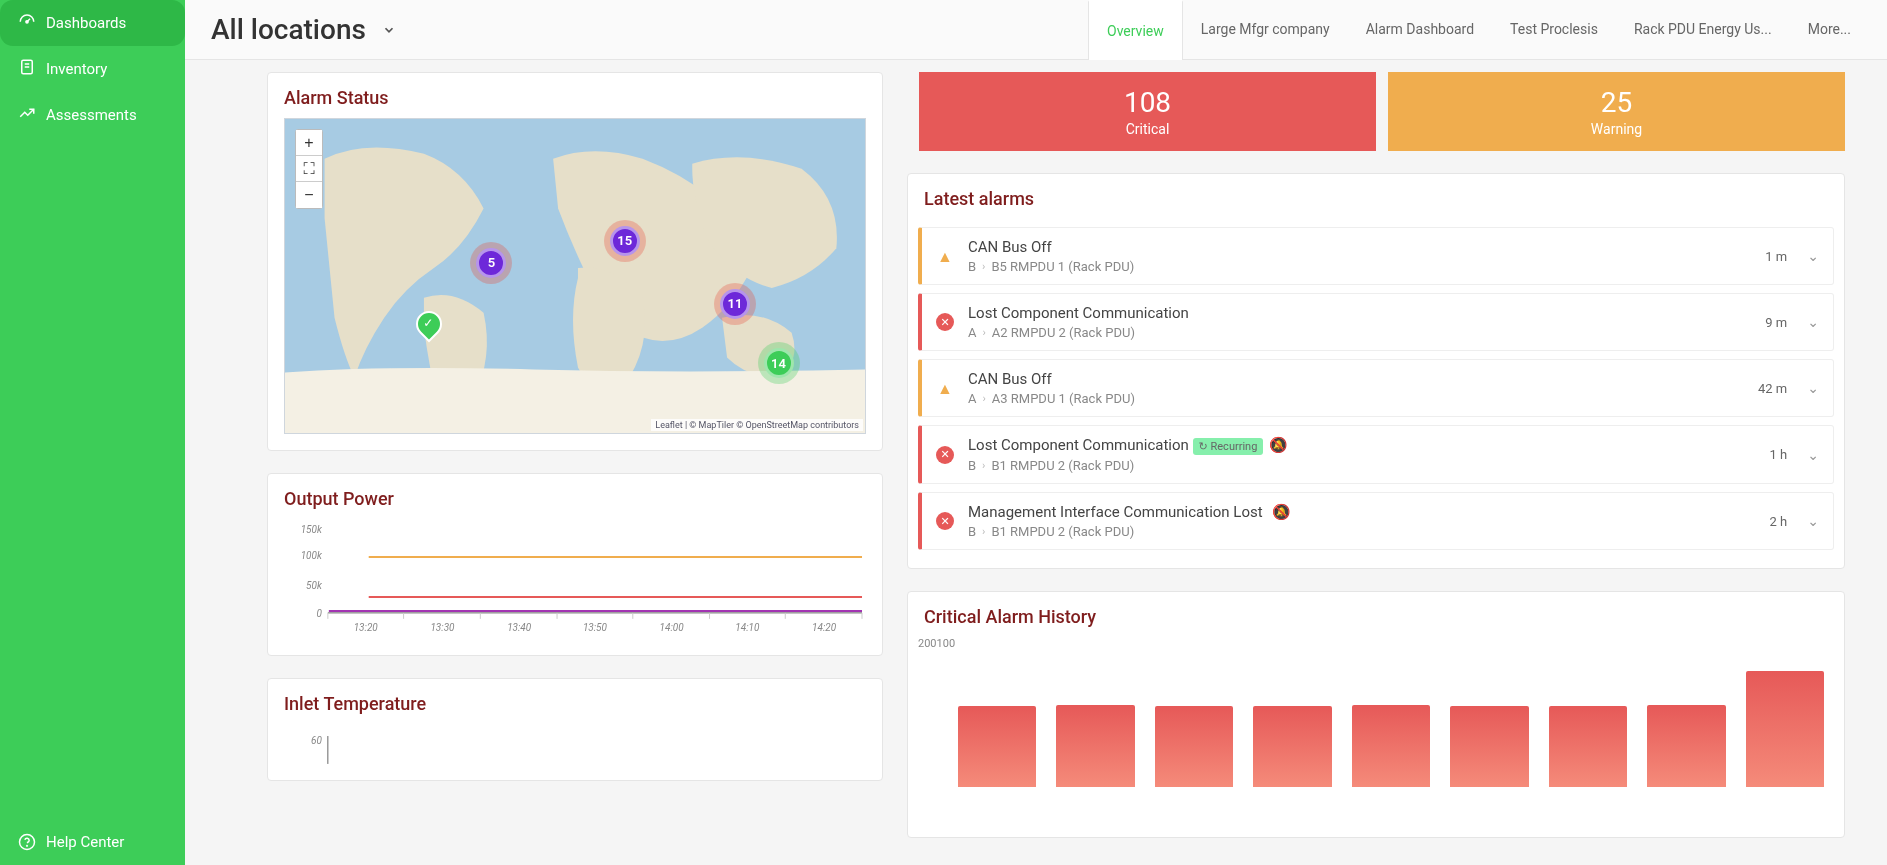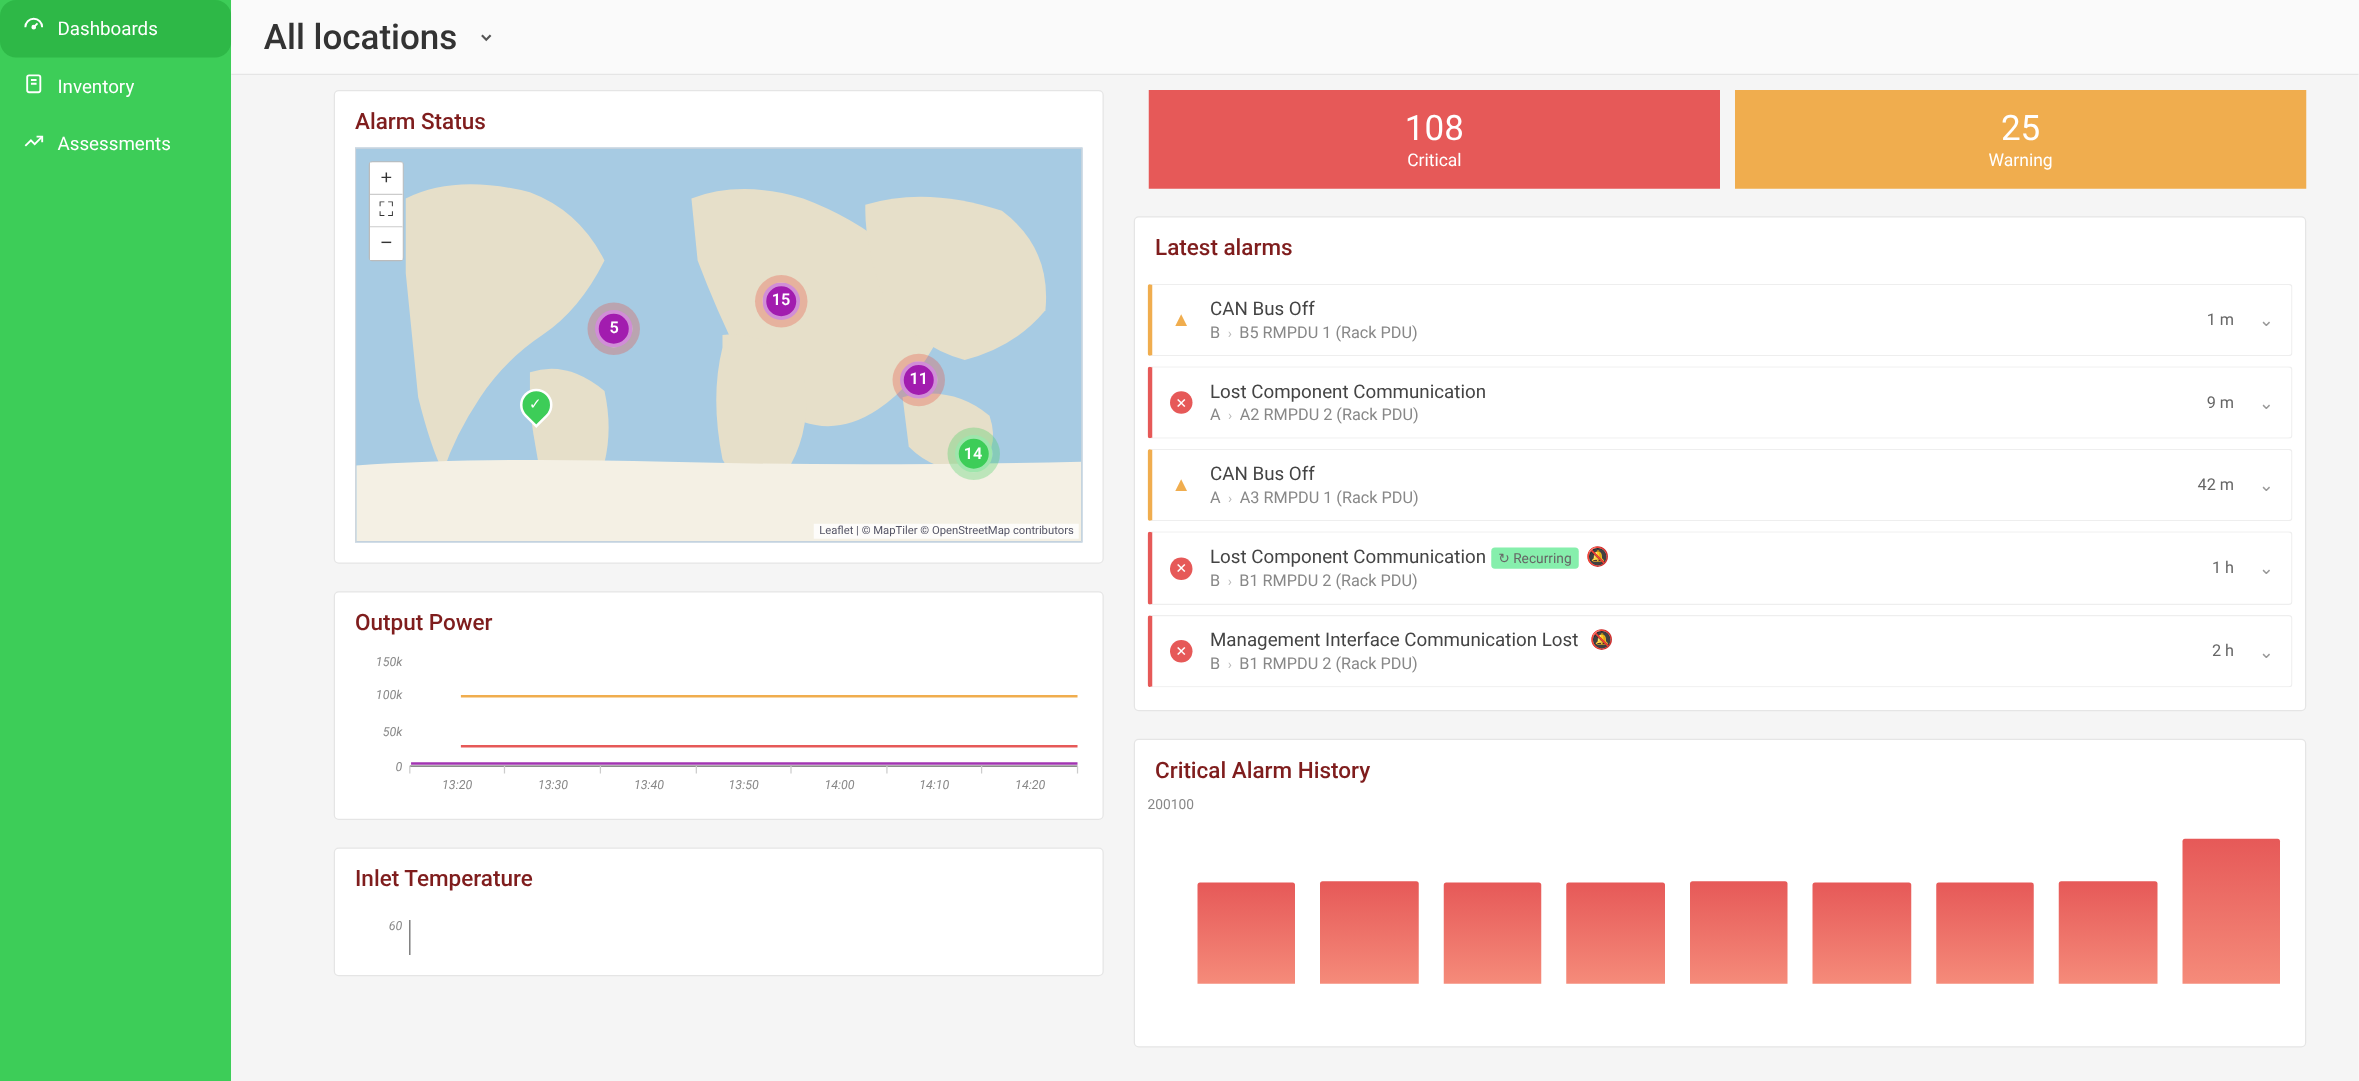--- a/index.html
+++ b/index.html
@@ -34,21 +34,21 @@
 .card { background: #fff; border: 1px solid #e5e5e5; border-radius: 4px; margin-bottom: 22px; }
 .card-title { font-size: 18px; color: #7f1d1d; padding: 14px 16px 10px; font-weight: 500; }
 .card-body { padding: 0 16px 16px; }
 
 
 .map { position: relative; height: 316px; border: 1px solid #cfd6dd; background: #a7cbe3; overflow: hidden; }
 .map-zoom { position: absolute; left: 10px; top: 10px; display: flex; flex-direction: column; background: #fff; border: 1px solid #bbb; border-radius: 3px; z-index: 10; }
 .map-zoom button { width: 26px; height: 26px; border: none; border-bottom: 1px solid #ccc; background: #fff; cursor: pointer; font-size: 16px; color: #333; display: flex; align-items: center; justify-content: center; }
 .map-zoom button:last-child { border-bottom: none; }
 .map-pin { position: absolute; width: 30px; height: 30px; border-radius: 50%; display: flex; align-items: center; justify-content: center; color: #fff; font-size: 13px; font-weight: 600; border: 3px solid rgba(255,255,255,0.5); }
-.map-pin.red { background: #a21caf; box-shadow: 0 0 0 6px rgba(231,76,60,0.3); }
+.map-pin.red { background: #6d28d9; box-shadow: 0 0 0 6px rgba(231,76,60,0.3); }
 .map-pin.green { background: #3dcd58; box-shadow: 0 0 0 6px rgba(61,205,88,0.3); }
 .map-marker-pin { position: absolute; width: 26px; height: 26px; background: #3dcd58; border-radius: 50% 50% 50% 0; transform: rotate(-45deg); border: 2px solid #fff; }
 .map-marker-pin::after { content: '✓'; position: absolute; transform: rotate(45deg); color: #fff; font-size: 12px; left: 6px; top: 3px; }
 .map-attrib { position: absolute; right: 2px; bottom: 2px; background: rgba(255,255,255,0.8); font-size: 9px; color: #556; padding: 1px 4px; }
 
 
 .linechart { height: 120px; position: relative; font-style: italic; }
 
 
 .stat-row { display: flex; gap: 0; margin-bottom: 22px; }
@@ -104,30 +104,46 @@
           <span>Inventory</span>
         </div>
         <div class="nav-item">
           <span><svg class="nav-icon" viewBox="0 0 24 24" fill="none" stroke="#fff" stroke-width="2">
               <polyline points="3 17 9 11 13 15 21 7"></polyline>
               <polyline points="15 7 21 7 21 13"></polyline>
             </svg></span>
           <span>Assessments</span>
         </div>
       </nav>
+    <div class="help">
+      <svg class="nav-icon" viewBox="0 0 24 24" fill="none" stroke="#fff" stroke-width="2">
+          <circle cx="12" cy="12" r="10"></circle>
+          <path d="M9.1 9a3 3 0 015.8 1c0 2-3 3-3 3"></path>
+          <circle cx="12" cy="17" r="0.5" fill="#fff"></circle>
+        </svg>
+      <span>Help Center</span>
+    </div>
   </aside>
 
   <div class="main">
     <div class="topbar">
       <div class="location-select">
         <span>All locations</span>
         <svg width="14" height="14" viewBox="0 0 24 24" fill="none" stroke="#555" stroke-width="3">
             <polyline points="6 9 12 15 18 9"></polyline>
           </svg>
       </div>
+      <div class="top-tabs" id="top-tabs">
+          <div class="top-tab active">Overview</div>
+          <div class="top-tab">Large Mfgr company</div>
+          <div class="top-tab">Alarm Dashboard</div>
+          <div class="top-tab">Test Proclesis</div>
+          <div class="top-tab">Rack PDU Energy Us...</div>
+          <div class="top-tab">More...</div>
+        </div>
     </div>
 
     <div class="content">
       <div class="cols">
 
         <div class="col-left">
 
           <div class="card">
             <div class="card-title">Alarm Status</div>
             <div class="card-body">

